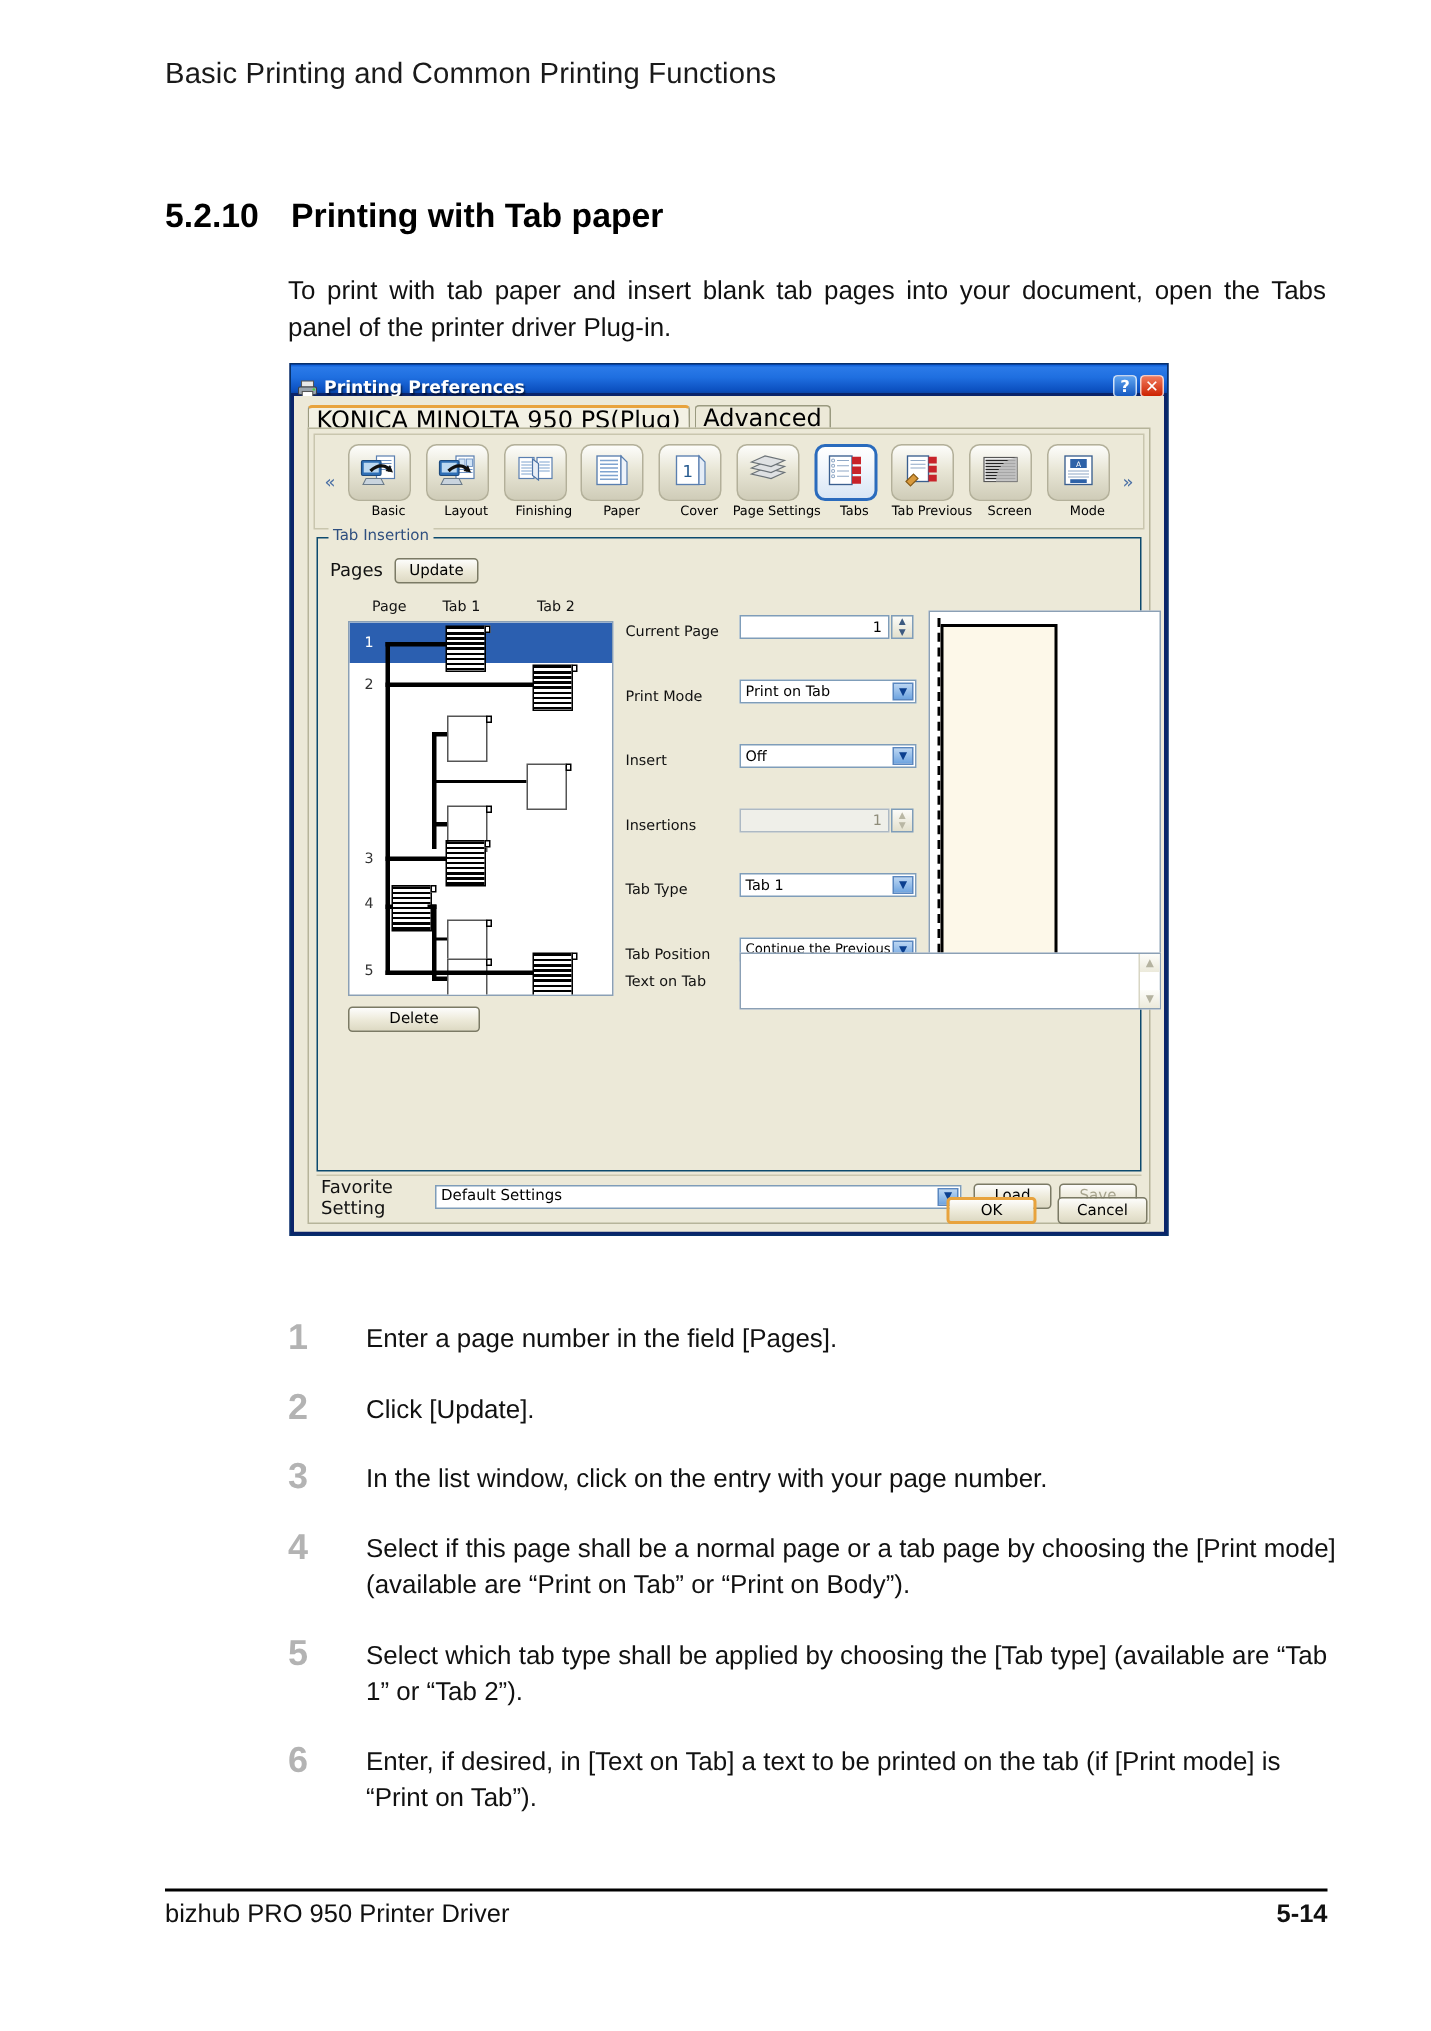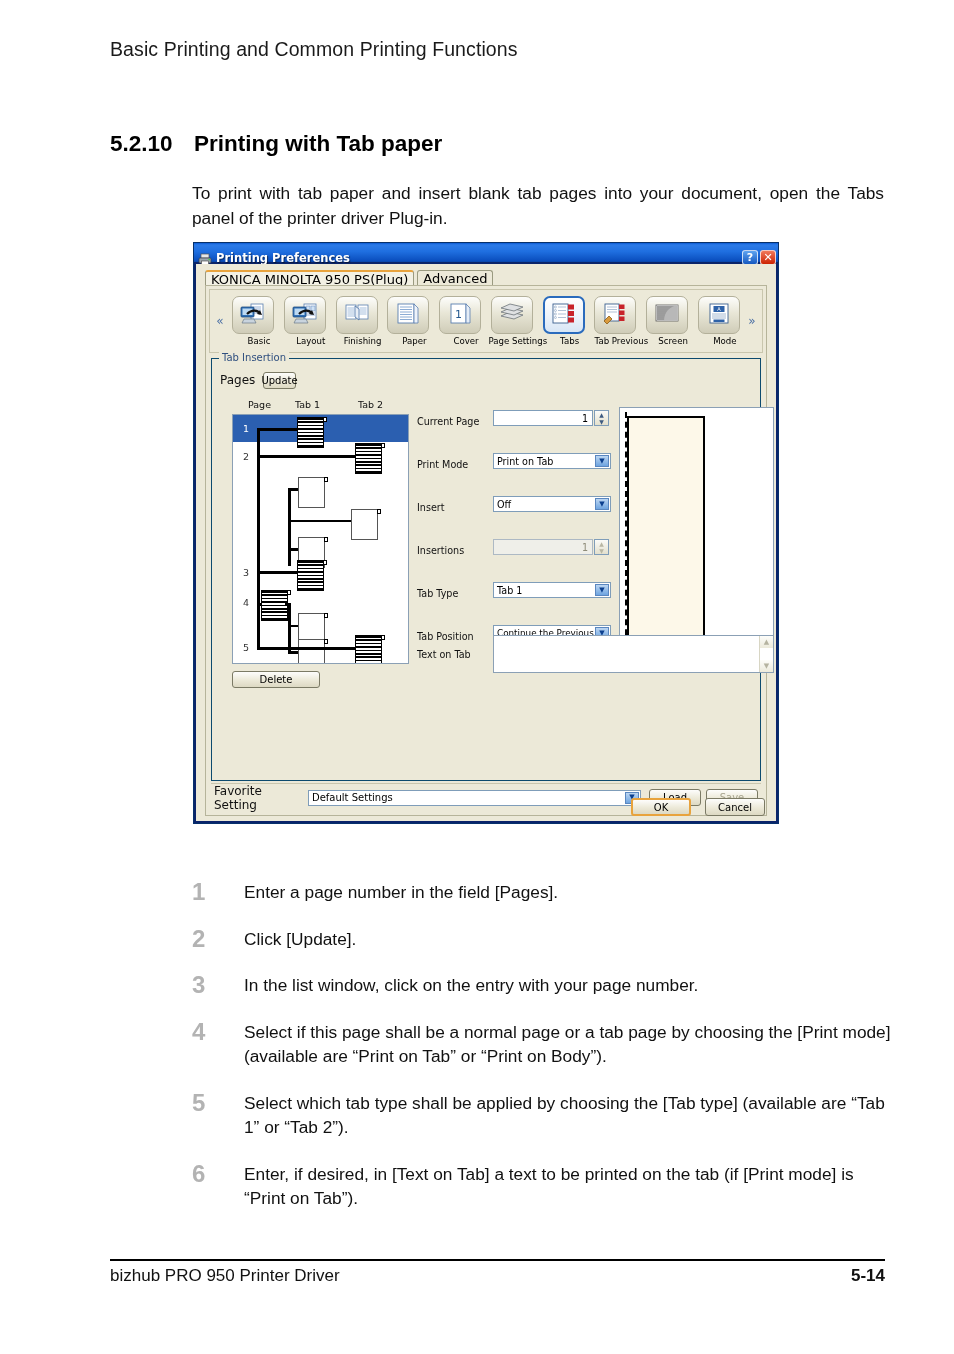--- a/index.html
+++ b/index.html
@@ -72,21 +72,21 @@
   .tb-help{background:linear-gradient(to bottom,#5fa4f0,#1558c0);}
   .tb-close{background:linear-gradient(to bottom,#f0795c,#cc2200);}
 
   .dlg-body{
     position:absolute;left:2px;top:21px;right:2px;bottom:2px;
     background:#ece9d8;border:1px solid #ece9d8;box-sizing:border-box;
   }
   
   .tabstrip{position:absolute;left:8px;top:4px;right:8px;height:17px;display:flex;align-items:flex-end;}
   .tabitem{
-    height:16px;padding:0 5px;font-size:13px;line-height:16px;
+    height:16px;padding:0 5px;font-size:16px;line-height:16px;
     background:#ece9d8;border:1px solid #9a9a80;border-bottom:none;
     border-radius:3px 3px 0 0;box-sizing:border-box;color:#000;white-space:nowrap;
   }
   .tabitem.active{border-top:2px solid #e8a33d;background:#f3f1e4;font-weight:normal;}
   .tabpanel{
     position:absolute;left:8px;top:20px;right:8px;bottom:4px;
     background:#ece9d8;border:1px solid #b6b49a;box-sizing:border-box;
   }
   
   .toolbar{
@@ -410,21 +410,21 @@
 
         </div>
         <span class="tb-arrow">»</span>
       </div>
 
       <div class="group">
         <span class="group-label">Tab Insertion</span>
 
         <div class="pages-row">
           <span class="lbl-small" style="width:36px;">Pages</span>
-          <span class="btn" style="width:33px;height:17px;margin-left:7px;">Update</span>
+          <span class="btn" style="width:56px;height:17px;margin-left:7px;">Update</span>
         </div>
 
         <div class="listhdr">
           <span style="left:16px;">Page</span>
           <span style="left:63px;">Tab 1</span>
           <span style="left:126px;">Tab 2</span>
         </div>
 
         <div class="listwin">
           <div class="rowsel"></div>
@@ -554,21 +554,21 @@
             <span class="a" style="bottom:0;">▼</span>
           </div>
         </div>
 
         <span class="btn delbtn">Delete</span>
       </div>
 
       <div class="fav">
         <div class="fav-inner">
           <span class="lbl-small" style="width:76px;">Favorite Setting</span>
-          <span class="txtin" style="flex:1;display:flex;align-items:center;position:relative;margin-left:18px;">
+          <span class="txtin" style="flex:1;display:flex;align-items:center;position:relative;">
             <span>Default Settings</span>
             <span class="ddarrow">▼</span>
           </span>
           <span class="btn" style="width:52px;height:17px;margin-left:8px;">Load</span>
           <span class="btn disabled" style="width:52px;height:17px;margin-left:5px;">Save</span>
         </div>
       </div>
 
     </div>
 

